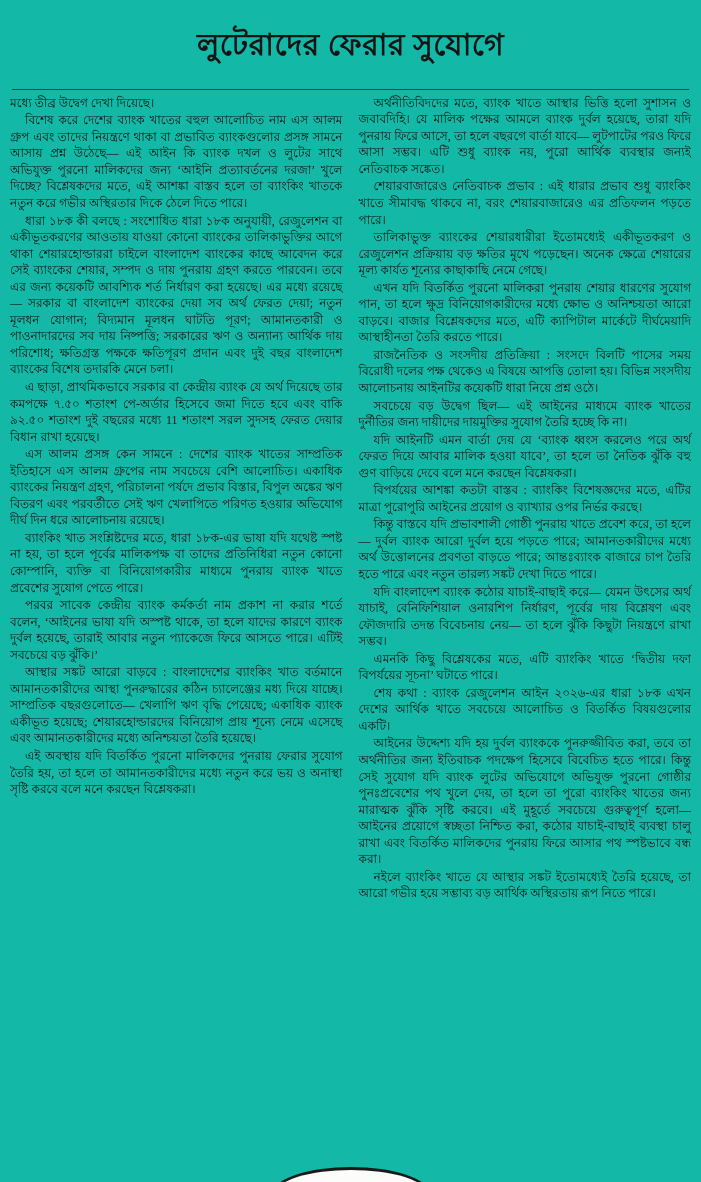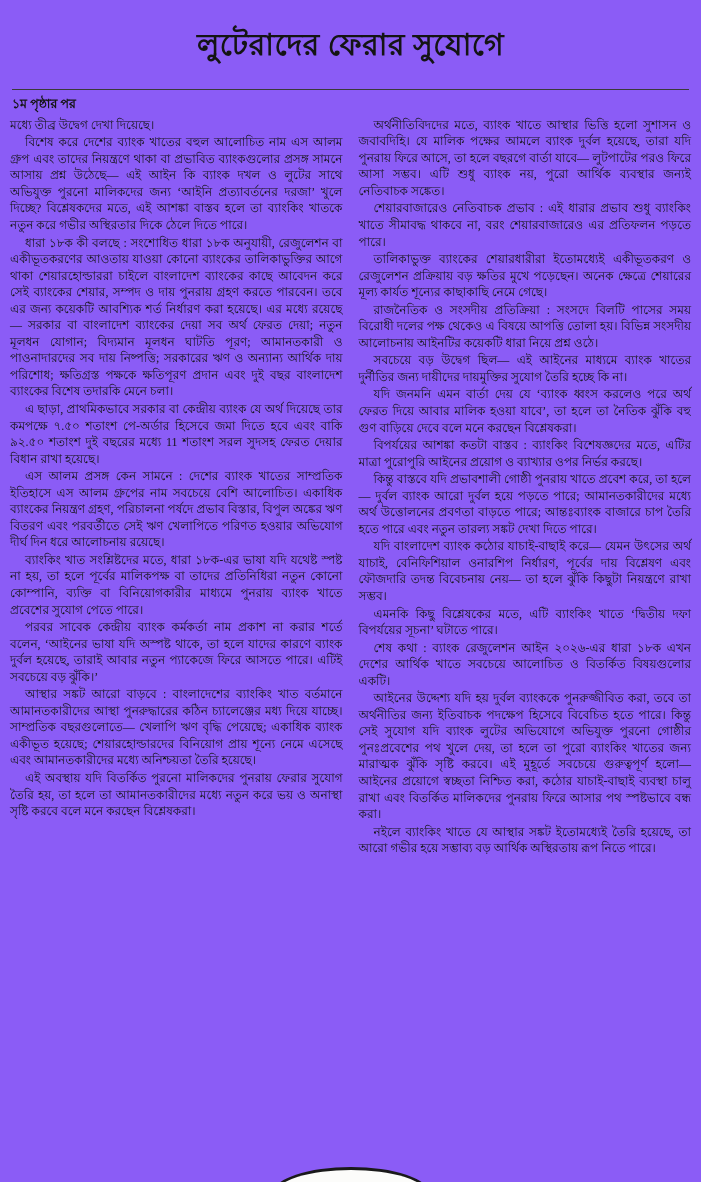--- a/index.html
+++ b/index.html
@@ -5,21 +5,21 @@
   html, body {
     margin: 0;
     padding: 0;
     background: #e8e8e6;
   }
   .page {
     position: relative;
     width: 701px;
     height: 1182px;
     margin: 0 auto;
-    background: #8b5cf6;
+    background: #14b8a6;
     color: #141414;
     font-family: "Liberation Serif", "DejaVu Serif", serif;
     overflow: hidden;
     box-sizing: border-box;
     padding: 6px 10px 0 10px;
   }
   .masthead {
     text-align: center;
     font-size: 30px;
     font-weight: 700;
@@ -74,41 +74,41 @@
 </style>
 </head>
 <body>
 
 <div class="page" data-name="newspaper-page">
 
   <h1 class="masthead" data-name="article-title">লুটেরাদের ফেরার সুযোগে</h1>
 
   <hr class="title-rule" data-name="title-divider">
 
-  <div class="continuation" data-name="continuation-note">১ম পৃষ্ঠার পর</div>
 
   <div class="columns" data-name="article-body">
     <div class="col" data-name="left-column">
         <p data-name="article-paragraph"><span data-name="paragraph-text">মধ্যে তীব্র উদ্বেগ দেখা দিয়েছে।</span></p>
         <p data-name="article-paragraph"><span data-name="paragraph-text">বিশেষ করে দেশের ব্যাংক খাতের বহুল আলোচিত নাম এস আলম গ্রুপ এবং তাদের নিয়ন্ত্রণে থাকা বা প্রভাবিত ব্যাংকগুলোর প্রসঙ্গ সামনে আসায় প্রশ্ন উঠেছে— এই আইন কি ব্যাংক দখল ও লুটের সাথে অভিযুক্ত পুরনো মালিকদের জন্য ‘আইনি প্রত্যাবর্তনের দরজা’ খুলে দিচ্ছে? বিশ্লেষকদের মতে, এই আশঙ্কা বাস্তব হলে তা ব্যাংকিং খাতকে নতুন করে গভীর অস্থিরতার দিকে ঠেলে দিতে পারে।</span></p>
         <p data-name="article-paragraph"><strong data-name="section-heading">ধারা ১৮ক কী বলছে : </strong><span data-name="paragraph-text">সংশোধিত ধারা ১৮ক অনুযায়ী, রেজুলেশন বা একীভূতকরণের আওতায় যাওয়া কোনো ব্যাংকের তালিকাভুক্তির আগে থাকা শেয়ারহোল্ডাররা চাইলে বাংলাদেশ ব্যাংকের কাছে আবেদন করে সেই ব্যাংকের শেয়ার, সম্পদ ও দায় পুনরায় গ্রহণ করতে পারবেন। তবে এর জন্য কয়েকটি আবশ্যিক শর্ত নির্ধারণ করা হয়েছে। এর মধ্যে রয়েছে— সরকার বা বাংলাদেশ ব্যাংকের দেয়া সব অর্থ ফেরত দেয়া; নতুন মূলধন যোগান; বিদ্যমান মূলধন ঘাটতি পূরণ; আমানতকারী ও পাওনাদারদের সব দায় নিষ্পত্তি; সরকারের ঋণ ও অন্যান্য আর্থিক দায় পরিশোধ; ক্ষতিগ্রস্ত পক্ষকে ক্ষতিপূরণ প্রদান এবং দুই বছর বাংলাদেশ ব্যাংকের বিশেষ তদারকি মেনে চলা।</span></p>
         <p data-name="article-paragraph"><span data-name="paragraph-text">এ ছাড়া, প্রাথমিকভাবে সরকার বা কেন্দ্রীয় ব্যাংক যে অর্থ দিয়েছে তার কমপক্ষে ৭.৫০ শতাংশ পে-অর্ডার হিসেবে জমা দিতে হবে এবং বাকি ৯২.৫০ শতাংশ দুই বছরের মধ্যে 11 শতাংশ সরল সুদসহ ফেরত দেয়ার বিধান রাখা হয়েছে।</span></p>
         <p data-name="article-paragraph"><strong data-name="section-heading">এস আলম প্রসঙ্গ কেন সামনে : </strong><span data-name="paragraph-text">দেশের ব্যাংক খাতের সাম্প্রতিক ইতিহাসে এস আলম গ্রুপের নাম সবচেয়ে বেশি আলোচিত। একাধিক ব্যাংকের নিয়ন্ত্রণ গ্রহণ, পরিচালনা পর্ষদে প্রভাব বিস্তার, বিপুল অঙ্কের ঋণ বিতরণ এবং পরবর্তীতে সেই ঋণ খেলাপিতে পরিণত হওয়ার অভিযোগ দীর্ঘ দিন ধরে আলোচনায় রয়েছে।</span></p>
         <p data-name="article-paragraph"><span data-name="paragraph-text">ব্যাংকিং খাত সংশ্লিষ্টদের মতে, ধারা ১৮ক-এর ভাষা যদি যথেষ্ট স্পষ্ট না হয়, তা হলে পূর্বের মালিকপক্ষ বা তাদের প্রতিনিধিরা নতুন কোনো কোম্পানি, ব্যক্তি বা বিনিয়োগকারীর মাধ্যমে পুনরায় ব্যাংক খাতে প্রবেশের সুযোগ পেতে পারে।</span></p>
         <p data-name="article-paragraph"><span data-name="paragraph-text">পরবর সাবেক কেন্দ্রীয় ব্যাংক কর্মকর্তা নাম প্রকাশ না করার শর্তে বলেন, ‘আইনের ভাষা যদি অস্পষ্ট থাকে, তা হলে যাদের কারণে ব্যাংক দুর্বল হয়েছে, তারাই আবার নতুন প্যাকেজে ফিরে আসতে পারে। এটিই সবচেয়ে বড় ঝুঁকি।’</span></p>
         <p data-name="article-paragraph"><strong data-name="section-heading">আস্থার সঙ্কট আরো বাড়বে : </strong><span data-name="paragraph-text">বাংলাদেশের ব্যাংকিং খাত বর্তমানে আমানতকারীদের আস্থা পুনরুদ্ধারের কঠিন চ্যালেঞ্জের মধ্য দিয়ে যাচ্ছে। সাম্প্রতিক বছরগুলোতে— খেলাপি ঋণ বৃদ্ধি পেয়েছে; একাধিক ব্যাংক একীভূত হয়েছে; শেয়ারহোল্ডারদের বিনিয়োগ প্রায় শূন্যে নেমে এসেছে এবং আমানতকারীদের মধ্যে অনিশ্চয়তা তৈরি হয়েছে।</span></p>
         <p data-name="article-paragraph"><span data-name="paragraph-text">এই অবস্থায় যদি বিতর্কিত পুরনো মালিকদের পুনরায় ফেরার সুযোগ তৈরি হয়, তা হলে তা আমানতকারীদের মধ্যে নতুন করে ভয় ও অনাস্থা সৃষ্টি করবে বলে মনে করছেন বিশ্লেষকরা।</span></p>
       </div>
     <div class="col" data-name="right-column">
         <p data-name="article-paragraph"><span data-name="paragraph-text">অর্থনীতিবিদদের মতে, ব্যাংক খাতে আস্থার ভিত্তি হলো সুশাসন ও জবাবদিহি। যে মালিক পক্ষের আমলে ব্যাংক দুর্বল হয়েছে, তারা যদি পুনরায় ফিরে আসে, তা হলে বছরগে বার্তা যাবে— লুটপাটের পরও ফিরে আসা সম্ভব। এটি শুধু ব্যাংক নয়, পুরো আর্থিক ব্যবস্থার জন্যই নেতিবাচক সঙ্কেত।</span></p>
         <p data-name="article-paragraph"><strong data-name="section-heading">শেয়ারবাজারেও নেতিবাচক প্রভাব : </strong><span data-name="paragraph-text">এই ধারার প্রভাব শুধু ব্যাংকিং খাতে সীমাবদ্ধ থাকবে না, বরং শেয়ারবাজারেও এর প্রতিফলন পড়তে পারে।</span></p>
         <p data-name="article-paragraph"><span data-name="paragraph-text">তালিকাভুক্ত ব্যাংকের শেয়ারধারীরা ইতোমধ্যেই একীভূতকরণ ও রেজুলেশন প্রক্রিয়ায় বড় ক্ষতির মুখে পড়েছেন। অনেক ক্ষেত্রে শেয়ারের মূল্য কার্যত শূন্যের কাছাকাছি নেমে গেছে।</span></p>
+        <p data-name="article-paragraph"><span data-name="paragraph-text">এখন যদি বিতর্কিত পুরনো মালিকরা পুনরায় শেয়ার ধারণের সুযোগ পান, তা হলে ক্ষুদ্র বিনিয়োগকারীদের মধ্যে ক্ষোভ ও অনিশ্চয়তা আরো বাড়বে। বাজার বিশ্লেষকদের মতে, এটি ক্যাপিটাল মার্কেটে দীর্ঘমেয়াদি আস্থাহীনতা তৈরি করতে পারে।</span></p>
         <p data-name="article-paragraph"><strong data-name="section-heading">রাজনৈতিক ও সংসদীয় প্রতিক্রিয়া : </strong><span data-name="paragraph-text">সংসদে বিলটি পাসের সময় বিরোধী দলের পক্ষ থেকেও এ বিষয়ে আপত্তি তোলা হয়। বিভিন্ন সংসদীয় আলোচনায় আইনটির কয়েকটি ধারা নিয়ে প্রশ্ন ওঠে।</span></p>
         <p data-name="article-paragraph"><span data-name="paragraph-text">সবচেয়ে বড় উদ্বেগ ছিল— এই আইনের মাধ্যমে ব্যাংক খাতের দুর্নীতির জন্য দায়ীদের দায়মুক্তির সুযোগ তৈরি হচ্ছে কি না।</span></p>
-        <p data-name="article-paragraph"><span data-name="paragraph-text">যদি জনমনি এমন বার্তা দেয় যে ‘ব্যাংক ধ্বংস করলেও পরে অর্থ ফেরত দিয়ে আবার মালিক হওয়া যাবে’, তা হলে তা নৈতিক ঝুঁকি বহু গুণ বাড়িয়ে দেবে বলে মনে করছেন বিশ্লেষকরা।</span></p>
+        <p data-name="article-paragraph"><span data-name="paragraph-text">যদি আইনটি এমন বার্তা দেয় যে ‘ব্যাংক ধ্বংস করলেও পরে অর্থ ফেরত দিয়ে আবার মালিক হওয়া যাবে’, তা হলে তা নৈতিক ঝুঁকি বহু গুণ বাড়িয়ে দেবে বলে মনে করছেন বিশ্লেষকরা।</span></p>
         <p data-name="article-paragraph"><strong data-name="section-heading">বিপর্যয়ের আশঙ্কা কতটা বাস্তব : </strong><span data-name="paragraph-text">ব্যাংকিং বিশেষজ্ঞদের মতে, এটির মাত্রা পুরোপুরি আইনের প্রয়োগ ও ব্যাখ্যার ওপর নির্ভর করছে।</span></p>
         <p data-name="article-paragraph"><span data-name="paragraph-text">কিন্তু বাস্তবে যদি প্রভাবশালী গোষ্ঠী পুনরায় খাতে প্রবেশ করে, তা হলে— দুর্বল ব্যাংক আরো দুর্বল হয়ে পড়তে পারে; আমানতকারীদের মধ্যে অর্থ উত্তোলনের প্রবণতা বাড়তে পারে; আন্তঃব্যাংক বাজারে চাপ তৈরি হতে পারে এবং নতুন তারল্য সঙ্কট দেখা দিতে পারে।</span></p>
         <p data-name="article-paragraph"><span data-name="paragraph-text">যদি বাংলাদেশ ব্যাংক কঠোর যাচাই-বাছাই করে— যেমন উৎসের অর্থ যাচাই, বেনিফিশিয়াল ওনারশিপ নির্ধারণ, পূর্বের দায় বিশ্লেষণ এবং ফৌজদারি তদন্ত বিবেচনায় নেয়— তা হলে ঝুঁকি কিছুটা নিয়ন্ত্রণে রাখা সম্ভব।</span></p>
         <p data-name="article-paragraph"><span data-name="paragraph-text">এমনকি কিছু বিশ্লেষকের মতে, এটি ব্যাংকিং খাতে ‘দ্বিতীয় দফা বিপর্যয়ের সূচনা’ ঘটাতে পারে।</span></p>
         <p data-name="article-paragraph"><strong data-name="section-heading">শেষ কথা : </strong><span data-name="paragraph-text">ব্যাংক রেজুলেশন আইন ২০২৬-এর ধারা ১৮ক এখন দেশের আর্থিক খাতে সবচেয়ে আলোচিত ও বিতর্কিত বিষয়গুলোর একটি।</span></p>
         <p data-name="article-paragraph"><span data-name="paragraph-text">আইনের উদ্দেশ্য যদি হয় দুর্বল ব্যাংককে পুনরুজ্জীবিত করা, তবে তা অর্থনীতির জন্য ইতিবাচক পদক্ষেপ হিসেবে বিবেচিত হতে পারে। কিন্তু সেই সুযোগ যদি ব্যাংক লুটের অভিযোগে অভিযুক্ত পুরনো গোষ্ঠীর পুনঃপ্রবেশের পথ খুলে দেয়, তা হলে তা পুরো ব্যাংকিং খাতের জন্য মারাত্মক ঝুঁকি সৃষ্টি করবে। এই মুহূর্তে সবচেয়ে গুরুত্বপূর্ণ হলো— আইনের প্রয়োগে স্বচ্ছতা নিশ্চিত করা, কঠোর যাচাই-বাছাই ব্যবস্থা চালু রাখা এবং বিতর্কিত মালিকদের পুনরায় ফিরে আসার পথ স্পষ্টভাবে বন্ধ করা।</span></p>
         <p data-name="article-paragraph"><span data-name="paragraph-text">নইলে ব্যাংকিং খাতে যে আস্থার সঙ্কট ইতোমধ্যেই তৈরি হয়েছে, তা আরো গভীর হয়ে সম্ভাব্য বড় আর্থিক অস্থিরতায় রূপ নিতে পারে।</span></p>
       </div>
   </div>
 

